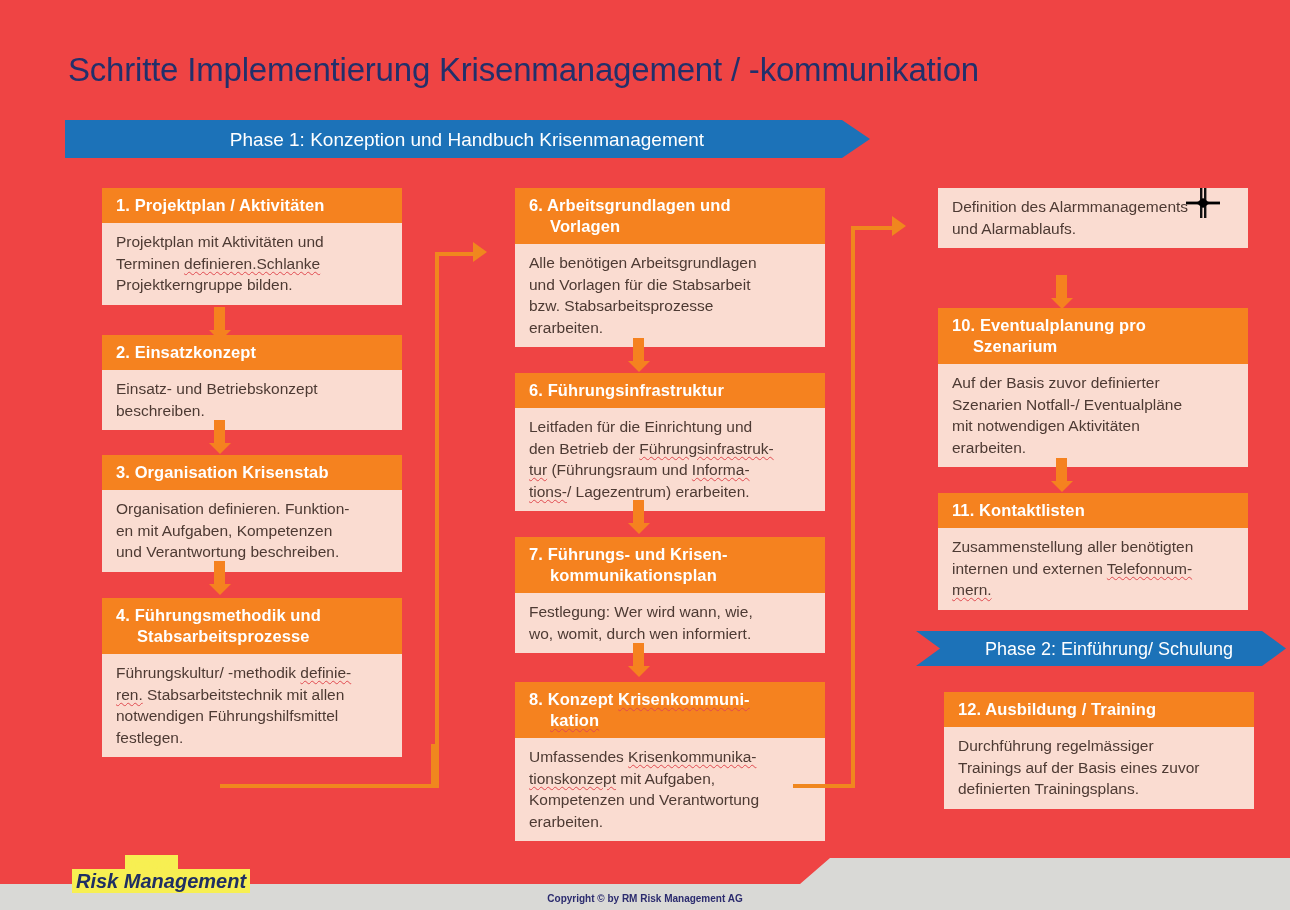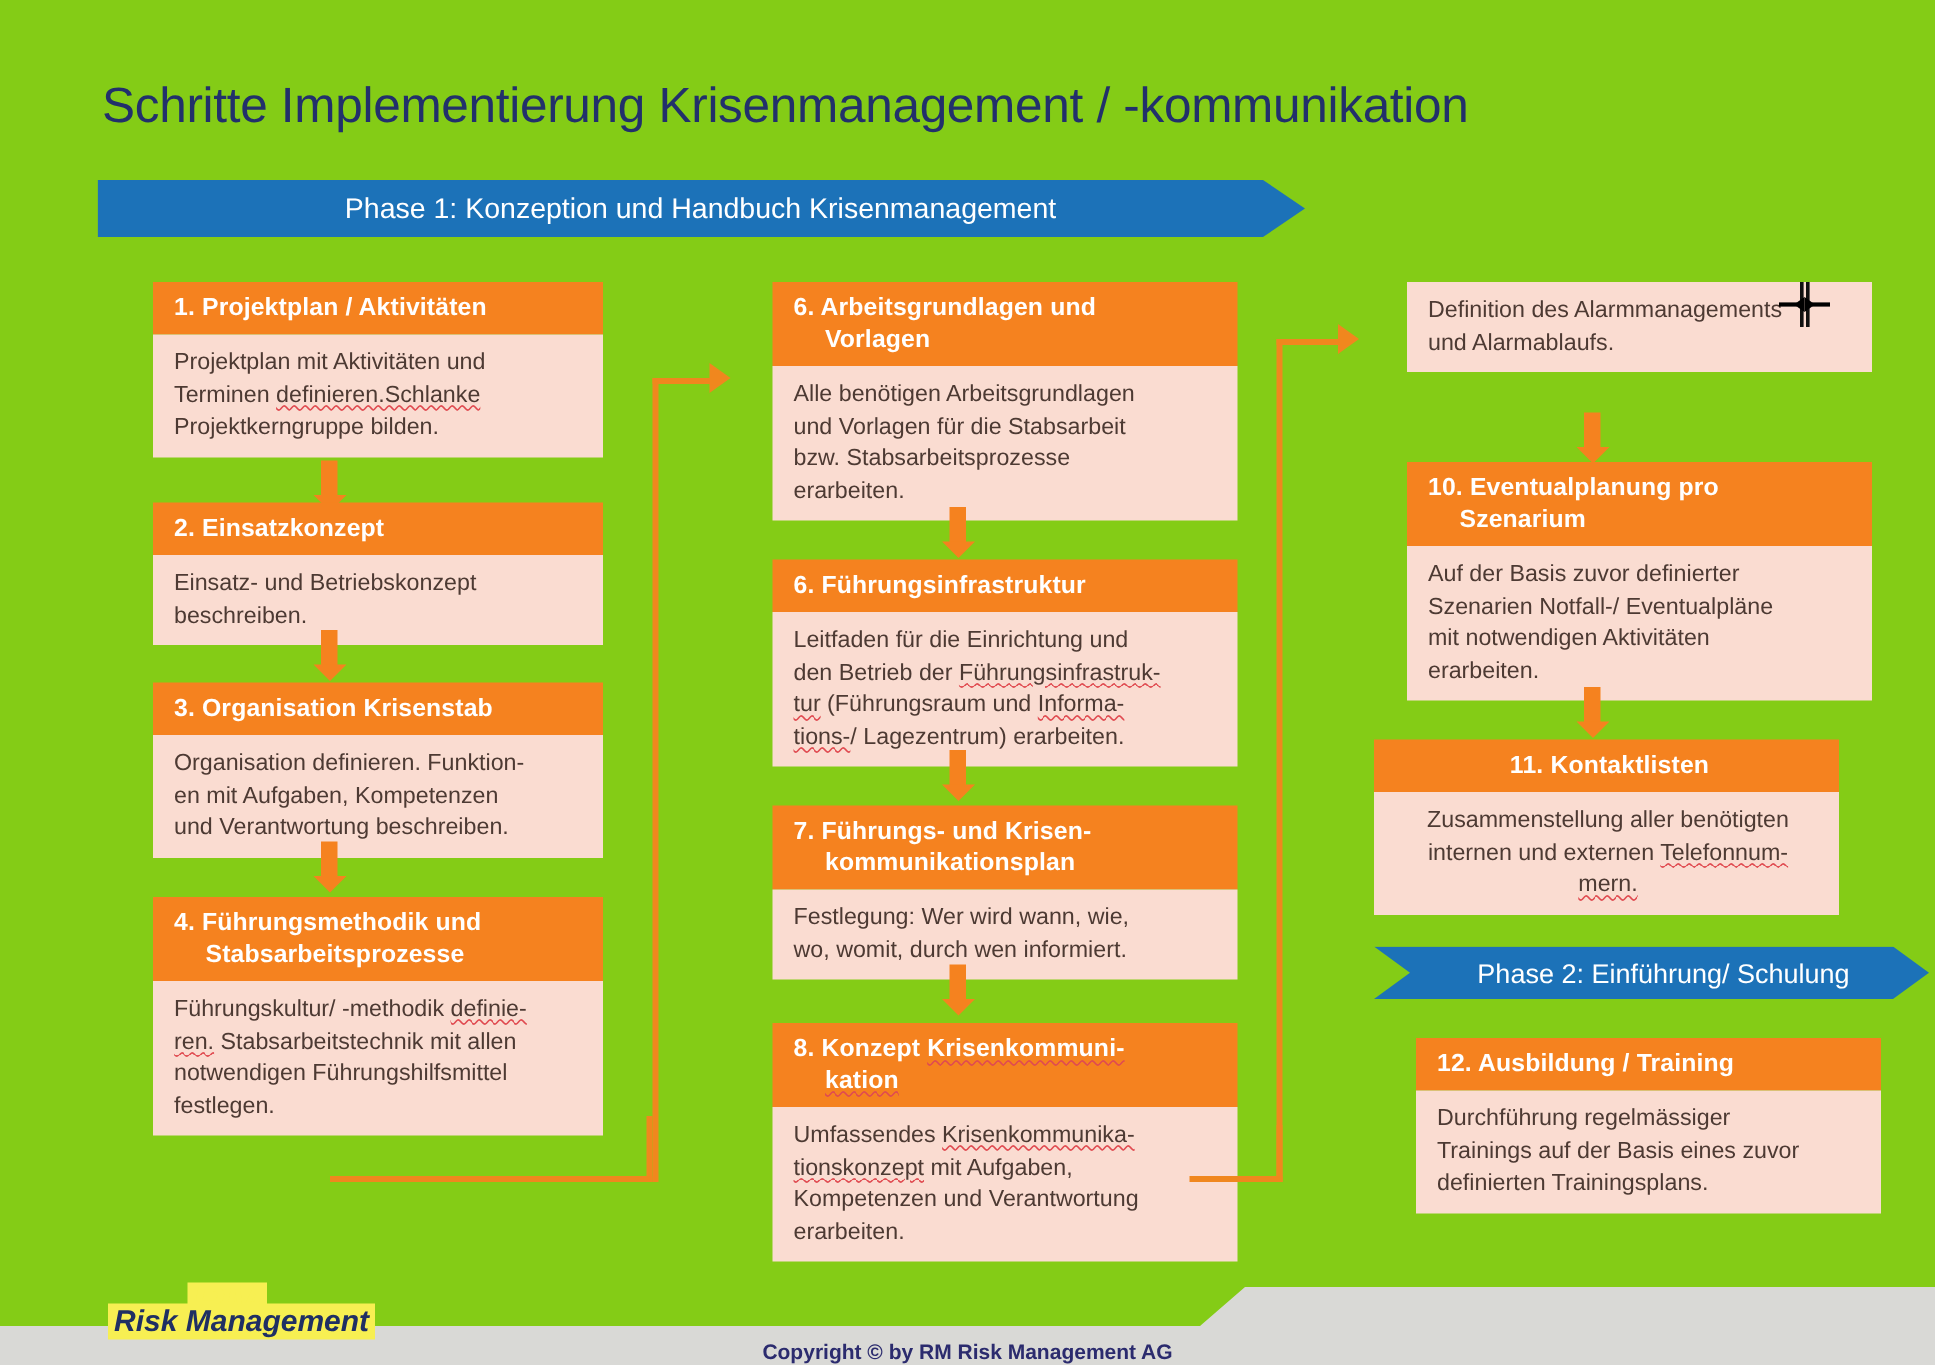--- a/index.html
+++ b/index.html
@@ -12,21 +12,21 @@
     background: #ffffff;
     font-family: "Liberation Sans", sans-serif;
     overflow: hidden;
     position: relative;
   }
   #slide {
     position: absolute;
     left: 0; top: 0;
     width: 1290px;
     height: 910px;
-    background: #84cc16;
+    background: #ef4444;
   }
 
   
   #page-title {
     position: absolute;
     left: 68px;
     top: 50px;
     width: 1100px;
     font-size: 33px;
     line-height: 40px;
@@ -187,21 +187,21 @@
     padding: 0 3px;
     white-space: nowrap;
     text-shadow: 0 0 0 #f7ef52;
   }
   #copyright {
     position: absolute;
     left: 0;
     top: 893px;
     width: 1290px;
     text-align: center;
-    font-size: 14px;
+    font-size: 10px;
     color: #2b2b6e;
     font-weight: bold;
   }
 </style>
 </head>
 <body>
 
 <div id="slide">
 
   <div id="page-title">Schritte Implementierung Krisenmanagement / -kommunikation</div>
@@ -303,21 +303,21 @@
     <div class="step-head">
       <span>10. Eventualplanung pro</span>
       <span class="cont">Szenarium</span>
     </div>
     <div class="step-body">
       Auf der Basis zuvor definierter<br>Szenarien Notfall-/ Eventualpläne<br>mit notwendigen Aktivitäten<br>erarbeiten.
     </div>
   </div>
   <div class="down-arrow" style="left:1056px; top:458px; height:24px;"></div>
 
-  <div class="step" style="left:884px; top:493px; width:310px;text-align:center;">
+  <div class="step" style="left:906px; top:493px; width:310px;">
     <div class="step-head">11. Kontaktlisten</div>
     <div class="step-body">
       Zusammenstellung aller benötigten<br>internen und externen <span class="sp-red">Telefonnum-</span><br><span class="sp-red">mern.</span>
     </div>
   </div>
 
   <div class="phase-banner" id="phase2-banner">
     <span>Phase 2: Einführung/ Schulung</span>
   </div>
 

